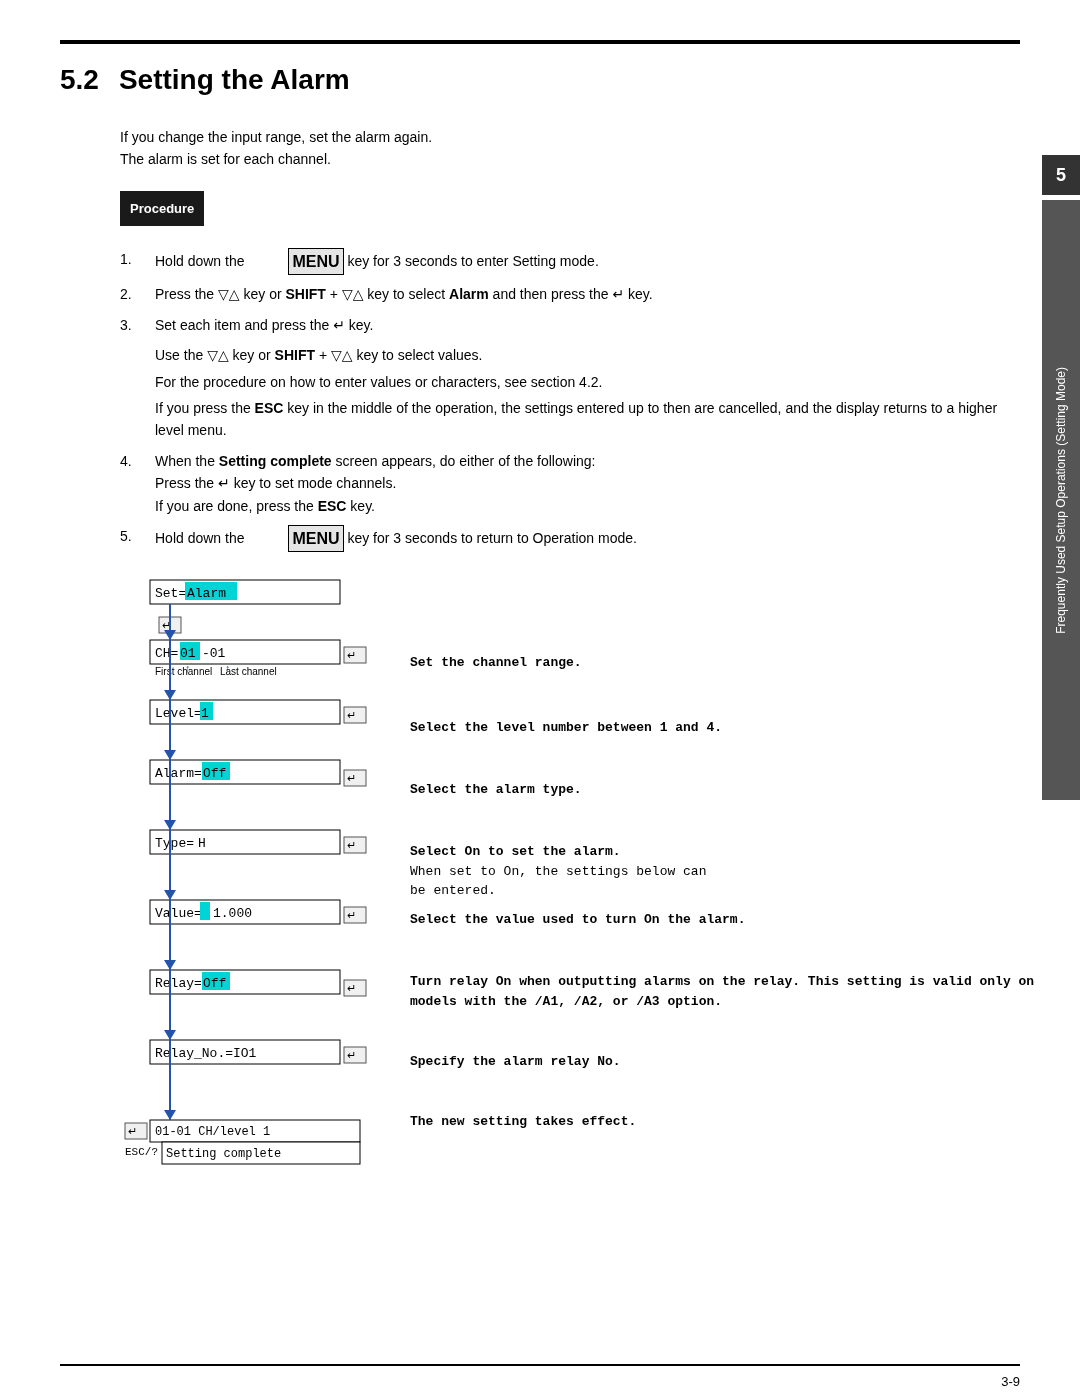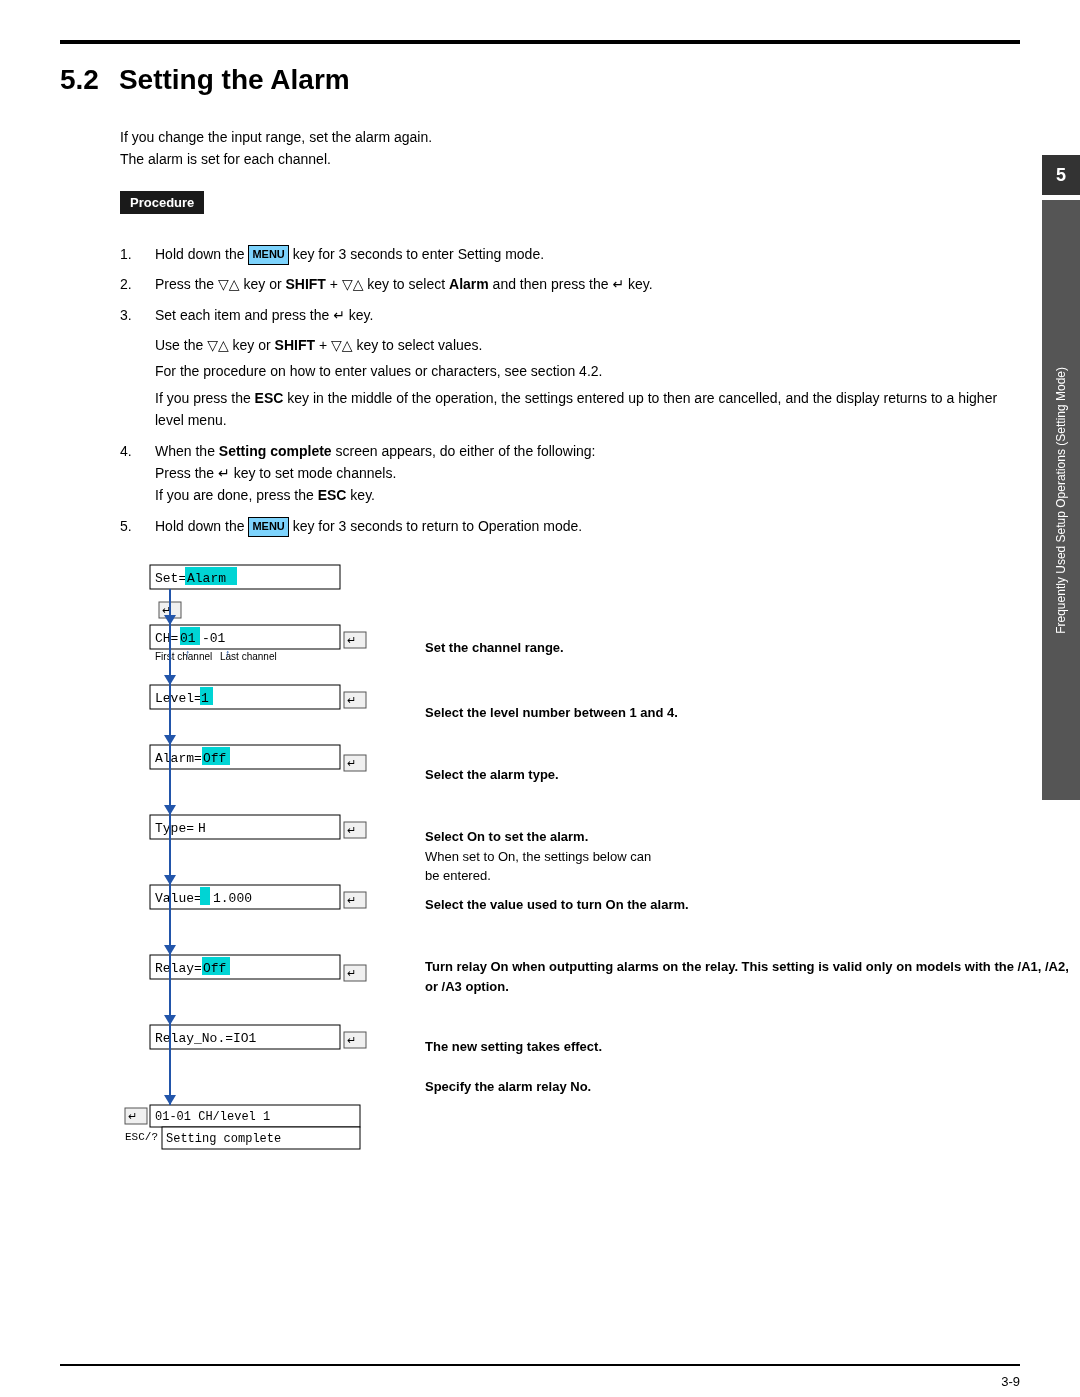--- a/index.html
+++ b/index.html
@@ -50,24 +50,24 @@
       margin-left: 60px;
       margin-bottom: 20px;
       line-height: 1.6;
     }
 
     
     .procedure-box {
       display: inline-block;
       background: #1a1a1a;
       color: #fff;
-      padding: 4px 10px;
+      padding: 10px 10px;
       font-size: 13px;
       font-weight: bold;
-      margin-bottom: 14px;
+      margin-bottom: 7px;
     }
 
     .step-item {
       display: flex;
       gap: 15px;
       margin-bottom: 8px;
       line-height: 1.6;
     }
 
     .step-number {
@@ -83,24 +83,25 @@
       margin-left: 35px;
       line-height: 1.6;
       margin-bottom: 4px;
     }
 
     
     .key-box {
       display: inline-block;
       border: 1px solid #000;
       padding: 0 3px;
-      font-size: 11px;
+      font-size: 16px;
       font-weight: bold;
-      background: #7dd3fc;
+      background: #e5e5e5;
       vertical-align: middle;
+      margin-left: 40px;
     }
 
     .bold-text { font-weight: bold; }
 
     .desc-item {
       display: flex;
       align-items: flex-start;
       min-height: 45px;
       padding-top: 6px;
     }
@@ -154,35 +155,35 @@
       margin: 0 60px;
       padding: 8px 0;
       display: flex;
       justify-content: flex-end;
       font-size: 13px;
     }
 
     
     .diag-container {
       display: flex;
-      gap: 15px;
       margin-top: 5px;
       width: 100%;
     }
 
     .diag-left {
       width: 290px;
       position: relative;
     }
 
     .diag-right {
       flex: 1;
       display: flex;
       flex-direction: column;
       gap: 0;
+      font-family: Liberation Mono, monospace;
     }
   </style>
 </head>
 <body>
 
 <div class="page-container">
 
   <div class="top-border"></div>
 
   <div class="main-content">
@@ -367,25 +368,25 @@
           </span>
         </div>
         <div class="desc-item" style="min-height:62px; align-items:flex-start; padding-top:8px;">
           <span class="desc-text"><span class="bold-text">Select the value used to turn On the alarm.</span></span>
         </div>
         <div class="desc-item" style="min-height:80px; align-items:flex-start; padding-top:8px;">
           <span class="desc-text">
             <span class="bold-text">Turn relay On when outputting alarms on the relay. This setting is valid only on models with the /A1, /A2, or /A3 option.</span>
           </span>
         </div>
+        <div class="desc-item" style="min-height:60px; align-items:flex-start; padding-top:8px;">
+          <span class="desc-text"><span class="bold-text">Specify the alarm relay No.</span></span>
+        </div>
         <div class="desc-item" style="min-height:40px; align-items:flex-start; padding-top:8px;">
           <span class="desc-text"><span class="bold-text">The new setting takes effect.</span></span>
-        </div>
-        <div class="desc-item" style="min-height:60px; align-items:flex-start; padding-top:8px;">
-          <span class="desc-text"><span class="bold-text">Specify the alarm relay No.</span></span>
         </div>
       </div>
 
     </div>
 
   </div>
 
   <div class="sidebar-number">
     <span>5</span>
   </div>

